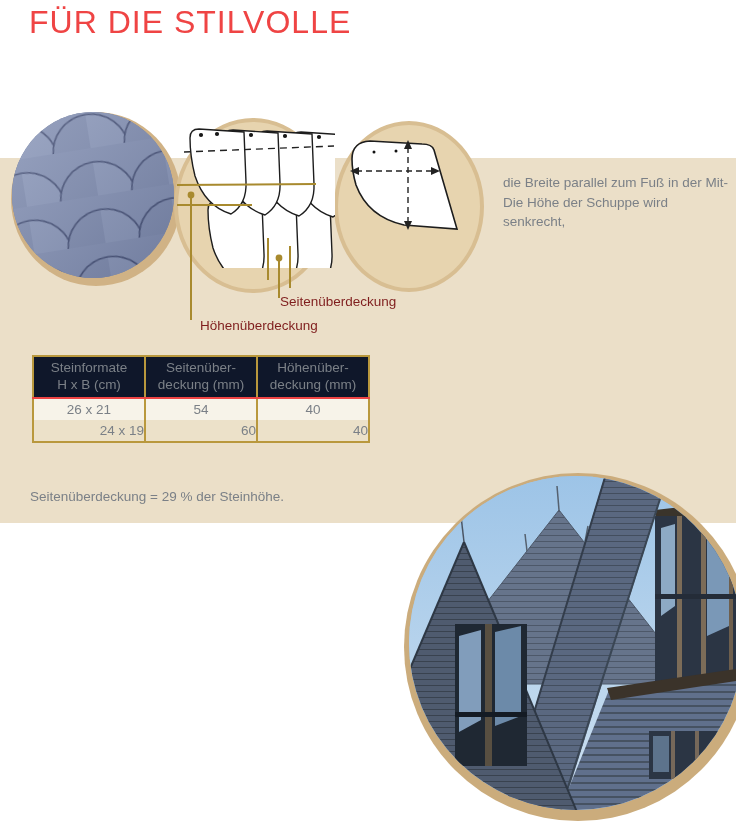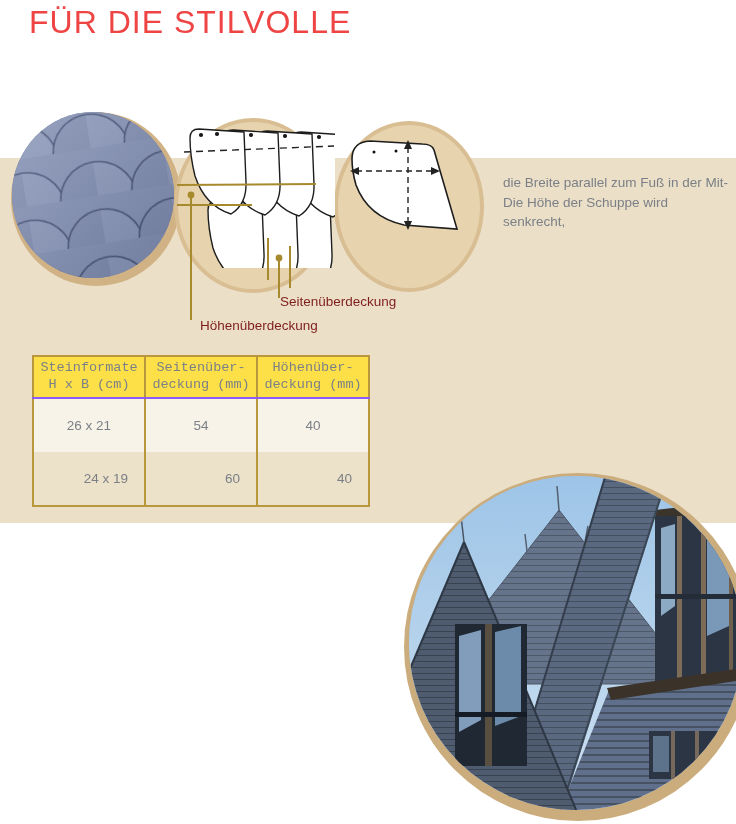--- a/index.html
+++ b/index.html
@@ -30,26 +30,25 @@
   .hoehen{left:188px;top:318px;margin-left:12px;}
   
   .note{position:absolute;left:503px;top:173px;width:230px;font-size:13.5px;line-height:19.5px;color:#7B8087;}
   
   table.formats{
     position:absolute;left:32px;top:355px;border-collapse:collapse;
     font-size:13.5px;color:#7B8087;text-align:center;
     border:2px solid #B9983D;background:#F7F3E9;
   }
   table.formats th{
-    width:110px;font-weight:400;background:#fde047;padding:3px 0 4px 0;line-height:16.5px;
-    border-bottom:2px solid #8b5cf6;
-    font-family:Liberation Mono, monospace;
+    width:110px;font-weight:400;background:#0f172a;padding:3px 0 4px 0;line-height:16.5px;
+    border-bottom:2px solid #ef4444;
   }
   table.formats th span{display:block;}
-  table.formats td{height:21px;padding:16px;}
+  table.formats td{height:21px;padding:0;}
   table.formats th + th, table.formats td + td{border-left:2px solid #B9983D;}
   table.formats tr.alt td{background:#ECE1C9;text-align:right;}
   table.formats tr.lit td{background:#F7F3E9;}
   
   .footnote{position:absolute;left:30px;top:489px;font-size:13.5px;color:#7B8087;}
   
   .bigc{position:absolute;left:409px;top:476px;width:334px;height:334px;border-radius:50%;
         overflow:hidden;box-shadow:2px 4px 0 7px #CBAC7C;background:#9DC4E7;}
   .bigc svg{display:block;width:100%;height:100%;}
 </style>
@@ -187,20 +186,21 @@
         <td>40</td>
       </tr>
       <tr class="alt">
         <td>24 x 19</td>
         <td>60</td>
         <td>40</td>
       </tr>
     </tbody>
   </table>
 
+  <div class="footnote">Seitenüberdeckung = 29 % der Steinhöhe.</div>
 
   <div class="bigc">
     <svg viewBox="0 0 334 334">
       <defs>
         <linearGradient id="skyG" x1="0" y1="0" x2="0" y2="1">
           <stop offset="0" stop-color="#9DC4E7"></stop>
           <stop offset="1" stop-color="#CEE1F1"></stop>
         </linearGradient>
         <pattern id="pc1" width="6" height="6" patternUnits="userSpaceOnUse">
           <rect width="6" height="6" fill="#4F5B6F"></rect>

